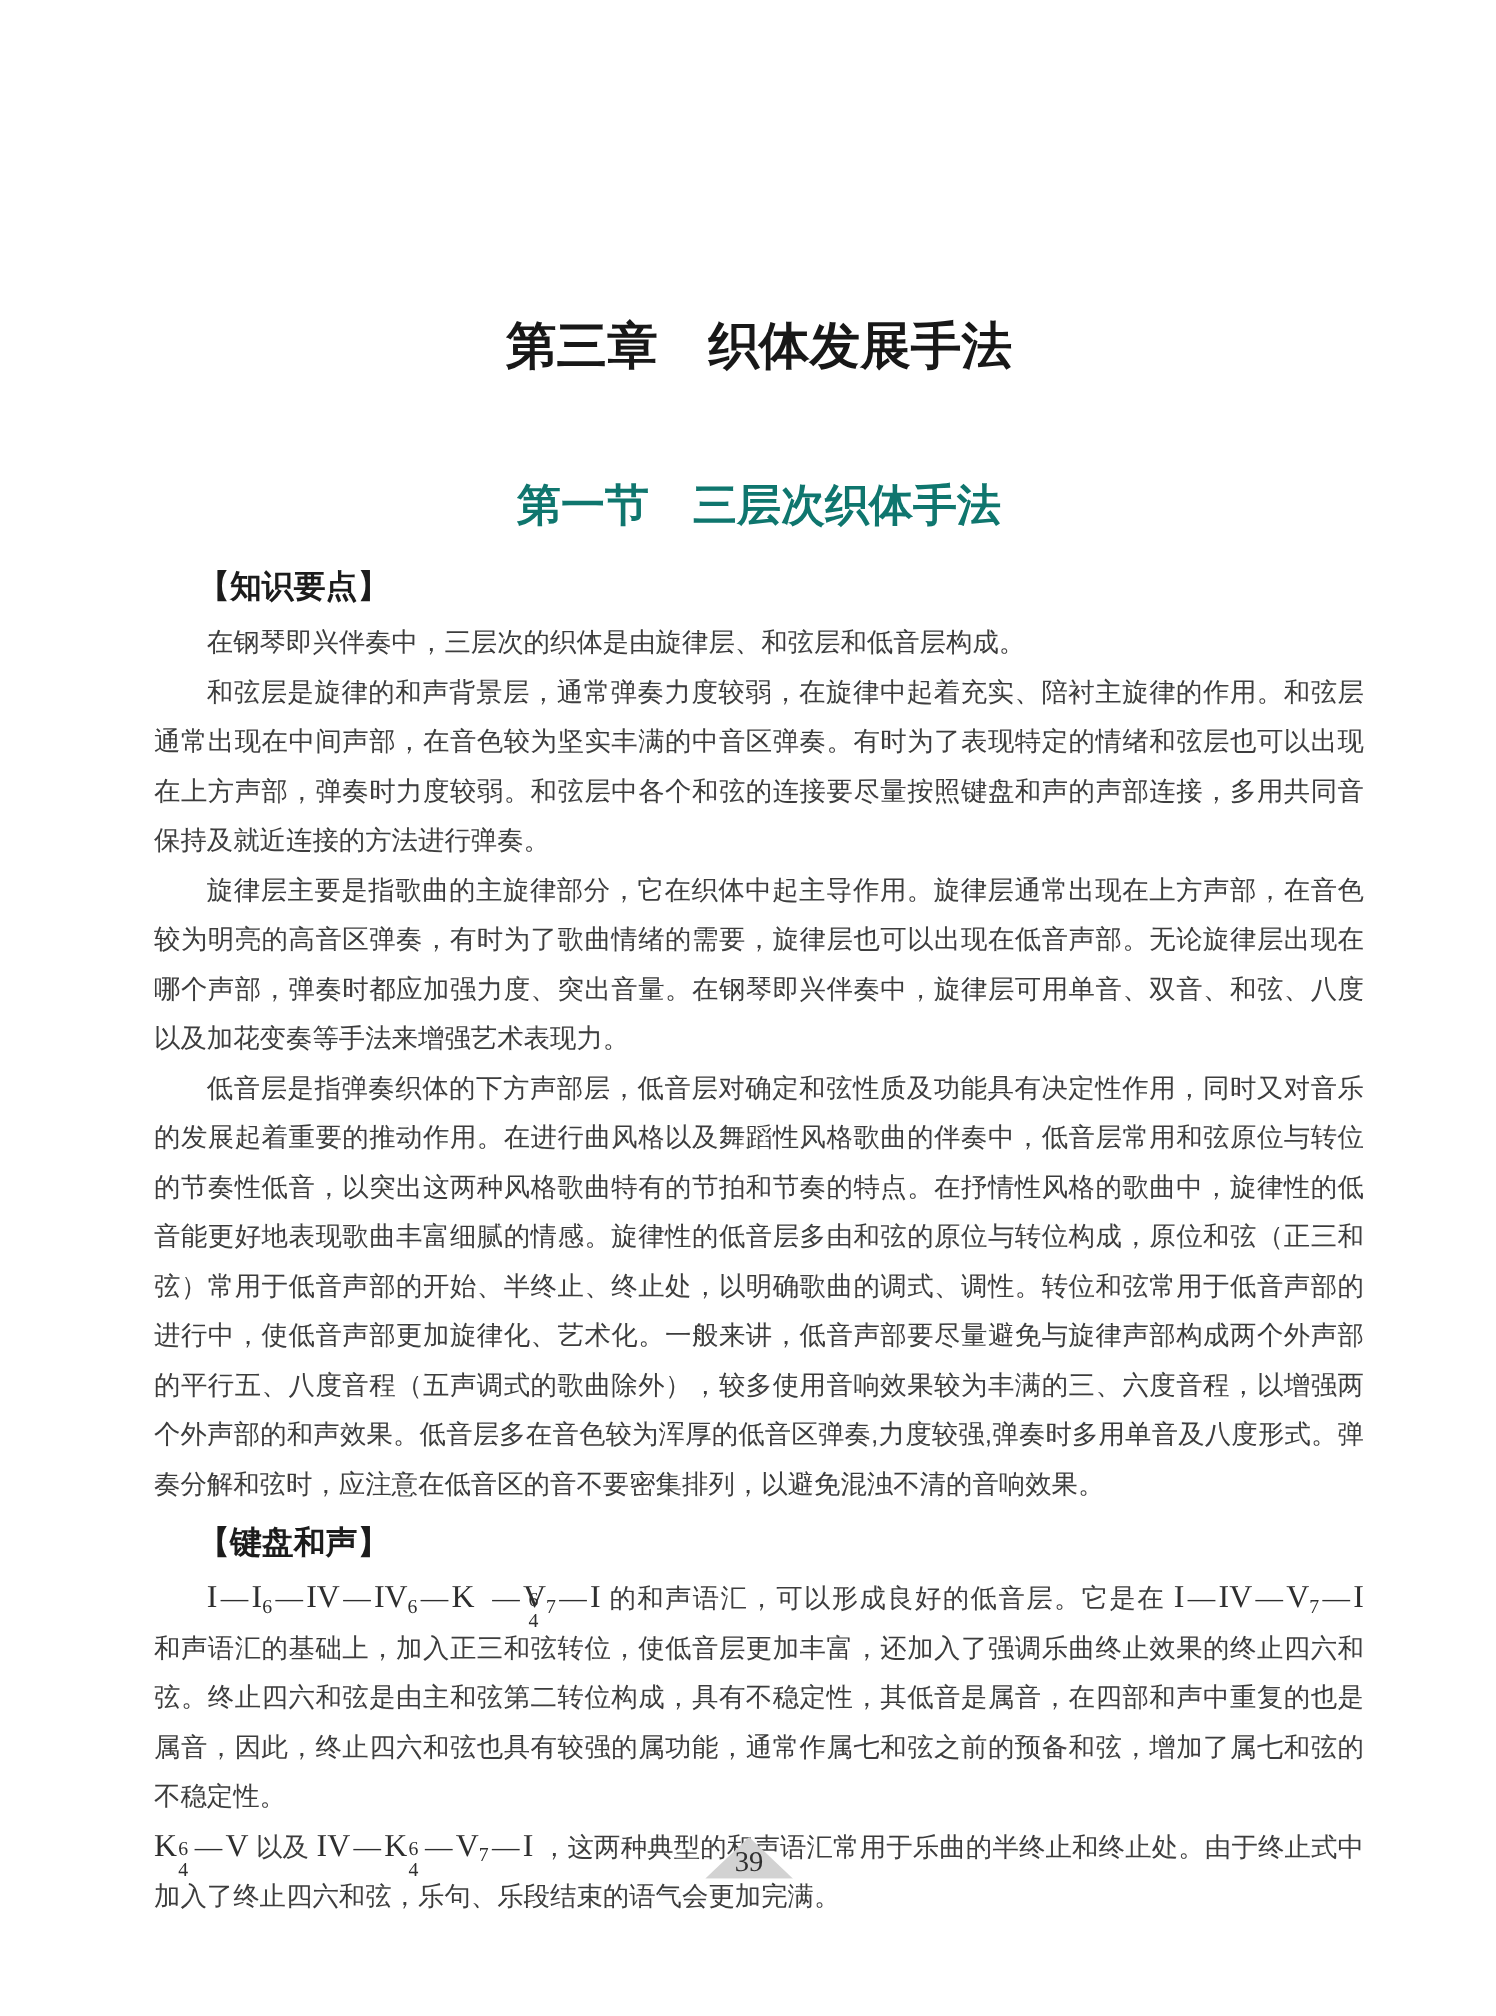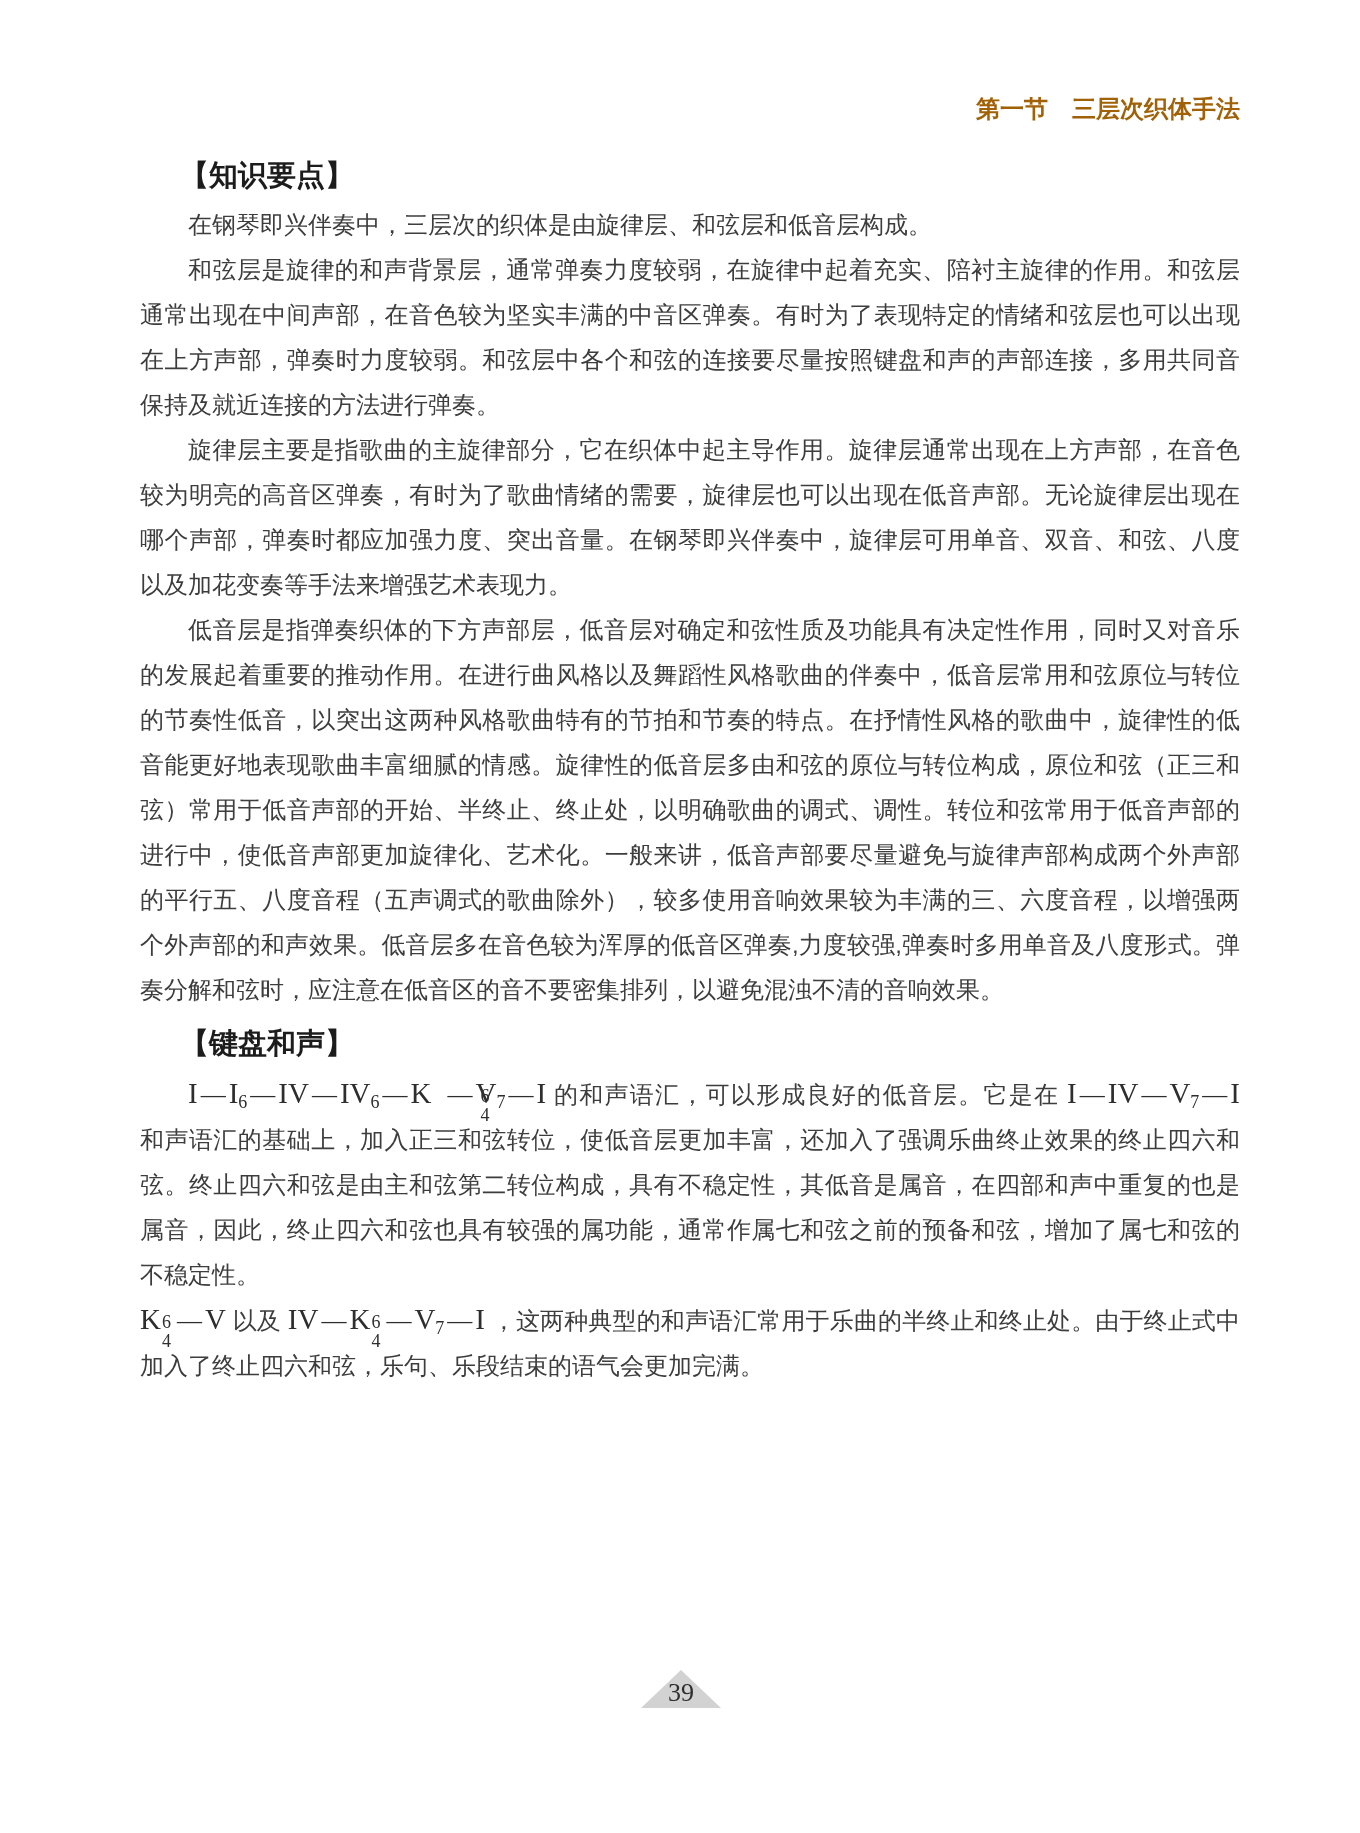--- a/index.html
+++ b/index.html
@@ -10,22 +10,22 @@
   }
   .page{position:absolute;inset:0;overflow:hidden;}
   .content{margin:0 120px 0 140px;}
 
   .chapter-title{
     margin:288px 0 0 0;text-align:center;
     font-size:46px;line-height:1.15;font-weight:bold;color:#181818;
     font-family:"Liberation Sans","DejaVu Sans",sans-serif;
   }
   .section-title{
-    margin:96px 0 0 0;text-align:right;
-    font-size:24px;line-height:1.15;font-weight:bold;color:#a16207;
+    margin:96px 0 0 0;text-align:center;
+    font-size:40px;line-height:1.15;font-weight:bold;color:#0f766e;
     font-family:"Liberation Serif","DejaVu Serif",serif;
   }
   .sec-heading{
     margin:34px 0 10px 40px;
     font-size:29px;line-height:1.2;font-weight:bold;color:#1c1c1c;
   }
   .sec-heading.second{margin-top:14px;}
   .para{
     margin:0;font-size:24px;line-height:45px;color:#3d3d3d;
     text-align:justify;text-indent:2em;
@@ -54,20 +54,21 @@
     position:absolute;left:0;right:0;bottom:2px;text-align:center;
     font-size:26px;line-height:1;color:#2e2e2e;
     font-family:Liberation Serif, serif;
   }
 </style>
 </head>
 <body>
 
 <div class="page">
   <div class="content">
+    <h1 class="chapter-title">第三章　织体发展手法</h1>
     <h2 class="section-title">第一节　三层次织体手法</h2>
     <div id="sections">
         <h3 class="sec-heading">【知识要点】</h3>
         <p class="para">在钢琴即兴伴奏中，三层次的织体是由旋律层、和弦层和低音层构成。</p>
         <p class="para">和弦层是旋律的和声背景层，通常弹奏力度较弱，在旋律中起着充实、陪衬主旋律的作用。和弦层通常出现在中间声部，在音色较为坚实丰满的中音区弹奏。有时为了表现特定的情绪和弦层也可以出现在上方声部，弹奏时力度较弱。和弦层中各个和弦的连接要尽量按照键盘和声的声部连接，多用共同音保持及就近连接的方法进行弹奏。</p>
         <p class="para">旋律层主要是指歌曲的主旋律部分，它在织体中起主导作用。旋律层通常出现在上方声部，在音色较为明亮的高音区弹奏，有时为了歌曲情绪的需要，旋律层也可以出现在低音声部。无论旋律层出现在哪个声部，弹奏时都应加强力度、突出音量。在钢琴即兴伴奏中，旋律层可用单音、双音、和弦、八度以及加花变奏等手法来增强艺术表现力。</p>
         <p class="para">低音层是指弹奏织体的下方声部层，低音层对确定和弦性质及功能具有决定性作用，同时又对音乐的发展起着重要的推动作用。在进行曲风格以及舞蹈性风格歌曲的伴奏中，低音层常用和弦原位与转位的节奏性低音，以突出这两种风格歌曲特有的节拍和节奏的特点。在抒情性风格的歌曲中，旋律性的低音能更好地表现歌曲丰富细腻的情感。旋律性的低音层多由和弦的原位与转位构成，原位和弦（正三和弦）常用于低音声部的开始、半终止、终止处，以明确歌曲的调式、调性。转位和弦常用于低音声部的进行中，使低音声部更加旋律化、艺术化。一般来讲，低音声部要尽量避免与旋律声部构成两个外声部的平行五、八度音程（五声调式的歌曲除外），较多使用音响效果较为丰满的三、六度音程，以增强两个外声部的和声效果。低音层多在音色较为浑厚的低音区弹奏,力度较强,弹奏时多用单音及八度形式。弹奏分解和弦时，应注意在低音区的音不要密集排列，以避免混浊不清的音响效果。</p>
         <h3 class="sec-heading second">【键盘和声】</h3>
         <p class="para"><span class="chord">I</span><span class="dash">—</span><span class="chord">I<sub class="ch-sub">6</sub></span><span class="dash">—</span><span class="chord">IV</span><span class="dash">—</span><span class="chord">IV<sub class="ch-sub">6</sub></span><span class="dash">—</span><span class="chord">K<span class="k-stack"><span class="s-top">6</span><span class="s-bot">4</span></span></span><span class="dash">—</span><span class="chord">V<sub class="ch-sub">7</sub></span><span class="dash">—</span><span class="chord">I</span> 的和声语汇，可以形成良好的低音层。它是在 <span class="chord">I</span><span class="dash">—</span><span class="chord">IV</span><span class="dash">—</span><span class="chord">V<sub class="ch-sub">7</sub></span><span class="dash">—</span><span class="chord">I</span> 和声语汇的基础上，加入正三和弦转位，使低音层更加丰富，还加入了强调乐曲终止效果的终止四六和弦。终止四六和弦是由主和弦第二转位构成，具有不稳定性，其低音是属音，在四部和声中重复的也是属音，因此，终止四六和弦也具有较强的属功能，通常作属七和弦之前的预备和弦，增加了属七和弦的不稳定性。</p>
         <p class="para no-indent"><span class="chord">K<span class="k-stack"><span class="s-top">6</span><span class="s-bot">4</span></span></span><span class="dash">—</span><span class="chord">V</span> 以及 <span class="chord">IV</span><span class="dash">—</span><span class="chord">K<span class="k-stack"><span class="s-top">6</span><span class="s-bot">4</span></span></span><span class="dash">—</span><span class="chord">V<sub class="ch-sub">7</sub></span><span class="dash">—</span><span class="chord">I</span> ，这两种典型的和声语汇常用于乐曲的半终止和终止处。由于终止式中加入了终止四六和弦，乐句、乐段结束的语气会更加完满。</p>

